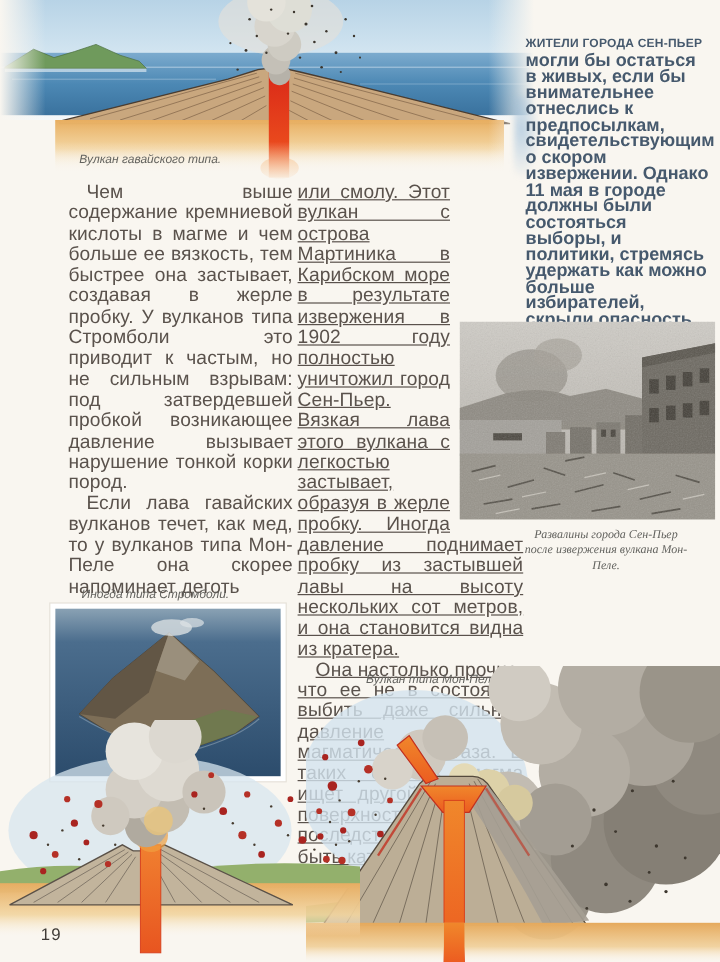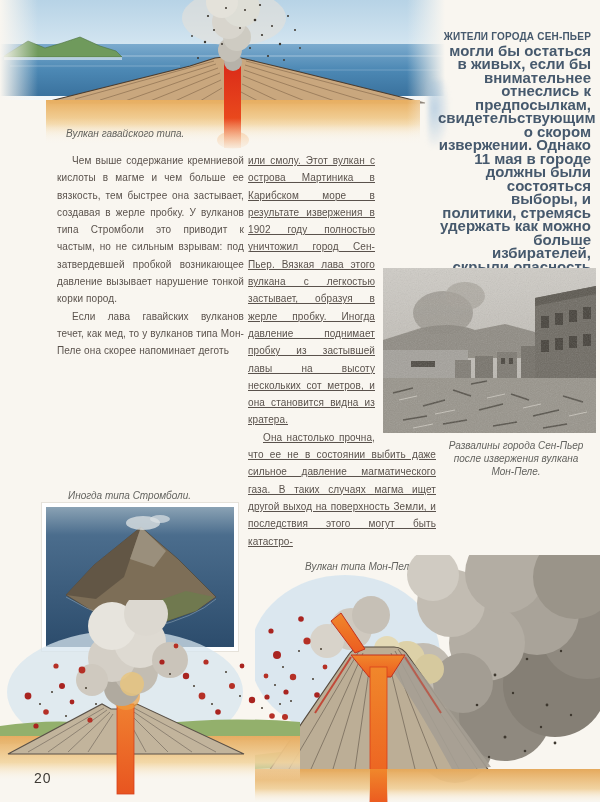--- a/index.html
+++ b/index.html
@@ -6,34 +6,34 @@
   body{background:#d9d6cf;font-family:"Liberation Sans",sans-serif;}
   .page{
     position:relative;width:600px;height:802px;margin:0 auto;
     background:#f9f6f0;overflow:hidden;
     border-right:2px solid #dedbd4;
     box-shadow:0 0 6px rgba(0,0,0,.2);
   }
   .abs{position:absolute;}
   
   .bodytext{
-    font-size:10px;line-height:17.3px;color:#5a524c;
+    font-size:16px;line-height:17.3px;color:#5a524c;
     text-align:justify;letter-spacing:.1px;
   }
   .bodytext p{margin:0;}
   .bodytext p.indent{text-indent:15px;}
   .col-left{left:57px;top:152px;width:187px;}
   .col-right{left:248px;top:152px;width:188px;text-decoration:underline;}
   .wrap-spacer{float:right;width:61px;height:188px;margin-top:104px;}
   .caption{
     font-size:10px;font-style:italic;color:#63635f;line-height:13px;text-align:center;
   }
   .sidebar{
     left:438px;top:30px;width:153px;
-    color:#46596d;font-weight:bold;text-align:right;
+    color:#46596d;font-weight:bold;
   }
   .sidebar .head{font-size:10px;line-height:13.5px;letter-spacing:.2px;}
   .sidebar .body{font-size:15px;line-height:13.5px;}
   .sidebar-wash{
     left:428px;top:80px;width:22px;height:70px;
     background:radial-gradient(ellipse at 30% 40%, rgba(140,180,215,.55), rgba(140,180,215,0) 70%);
     filter:blur(2px);
   }
   .pagenum{left:34px;top:770px;font-size:14px;color:#3f3b36;letter-spacing:1px;}
   
@@ -225,21 +225,21 @@
         <line x1="16" y1="132" x2="34" y2="128"></line>
           <line x1="52" y1="146" x2="72" y2="142"></line>
         <line x1="104" y1="130" x2="122" y2="126"></line>
           <line x1="140" y1="140" x2="158" y2="136"></line>
         <line x1="186" y1="148" x2="204" y2="144"></line>
           <line x1="30" y1="160" x2="50" y2="156"></line>
       </g>
       <rect width="213" height="165" filter="url(#grain)" opacity=".22"></rect>
     </svg>
   </div>
-  <div class="abs caption" style="left:445px;top:439px;width:142px;">Развалины города Сен-Пьер после извержения вулкана Мон-Пеле.</div>
+  <div class="abs caption" style="left:434px;top:439px;width:142px;font-family:Liberation Serif, serif;">Развалины города Сен-Пьер после извержения вулкана Мон-Пеле.</div>
 
   <div class="abs caption" style="left:68px;top:489px;">Иногда типа Стромболи.</div>
   <div class="abs photo-frame" style="left:42px;top:503px;">
     <svg width="188" height="140" viewBox="0 0 188 140">
       <defs>
         <linearGradient id="sea2" x1="0" y1="0" x2="0" y2="1">
           <stop offset="0" stop-color="#8aa2b4"></stop>
             <stop offset=".2" stop-color="#4b6d8d"></stop>
             <stop offset="1" stop-color="#2c4c6c"></stop>
         </linearGradient>
@@ -439,15 +439,15 @@
         <circle cx="262" cy="108" r="1"></circle>
           <circle cx="226" cy="72" r="1"></circle>
           <circle cx="52" cy="92" r="1"></circle>
         <circle cx="170" cy="74" r="1"></circle>
           <circle cx="280" cy="104" r="1"></circle>
           <circle cx="96" cy="104" r="1"></circle>
       </g>
     </svg>
   </div>
 
-  <div class="abs pagenum">20</div>
+  <div class="abs pagenum">19</div>
 
 </div>
 
 </body></html>

